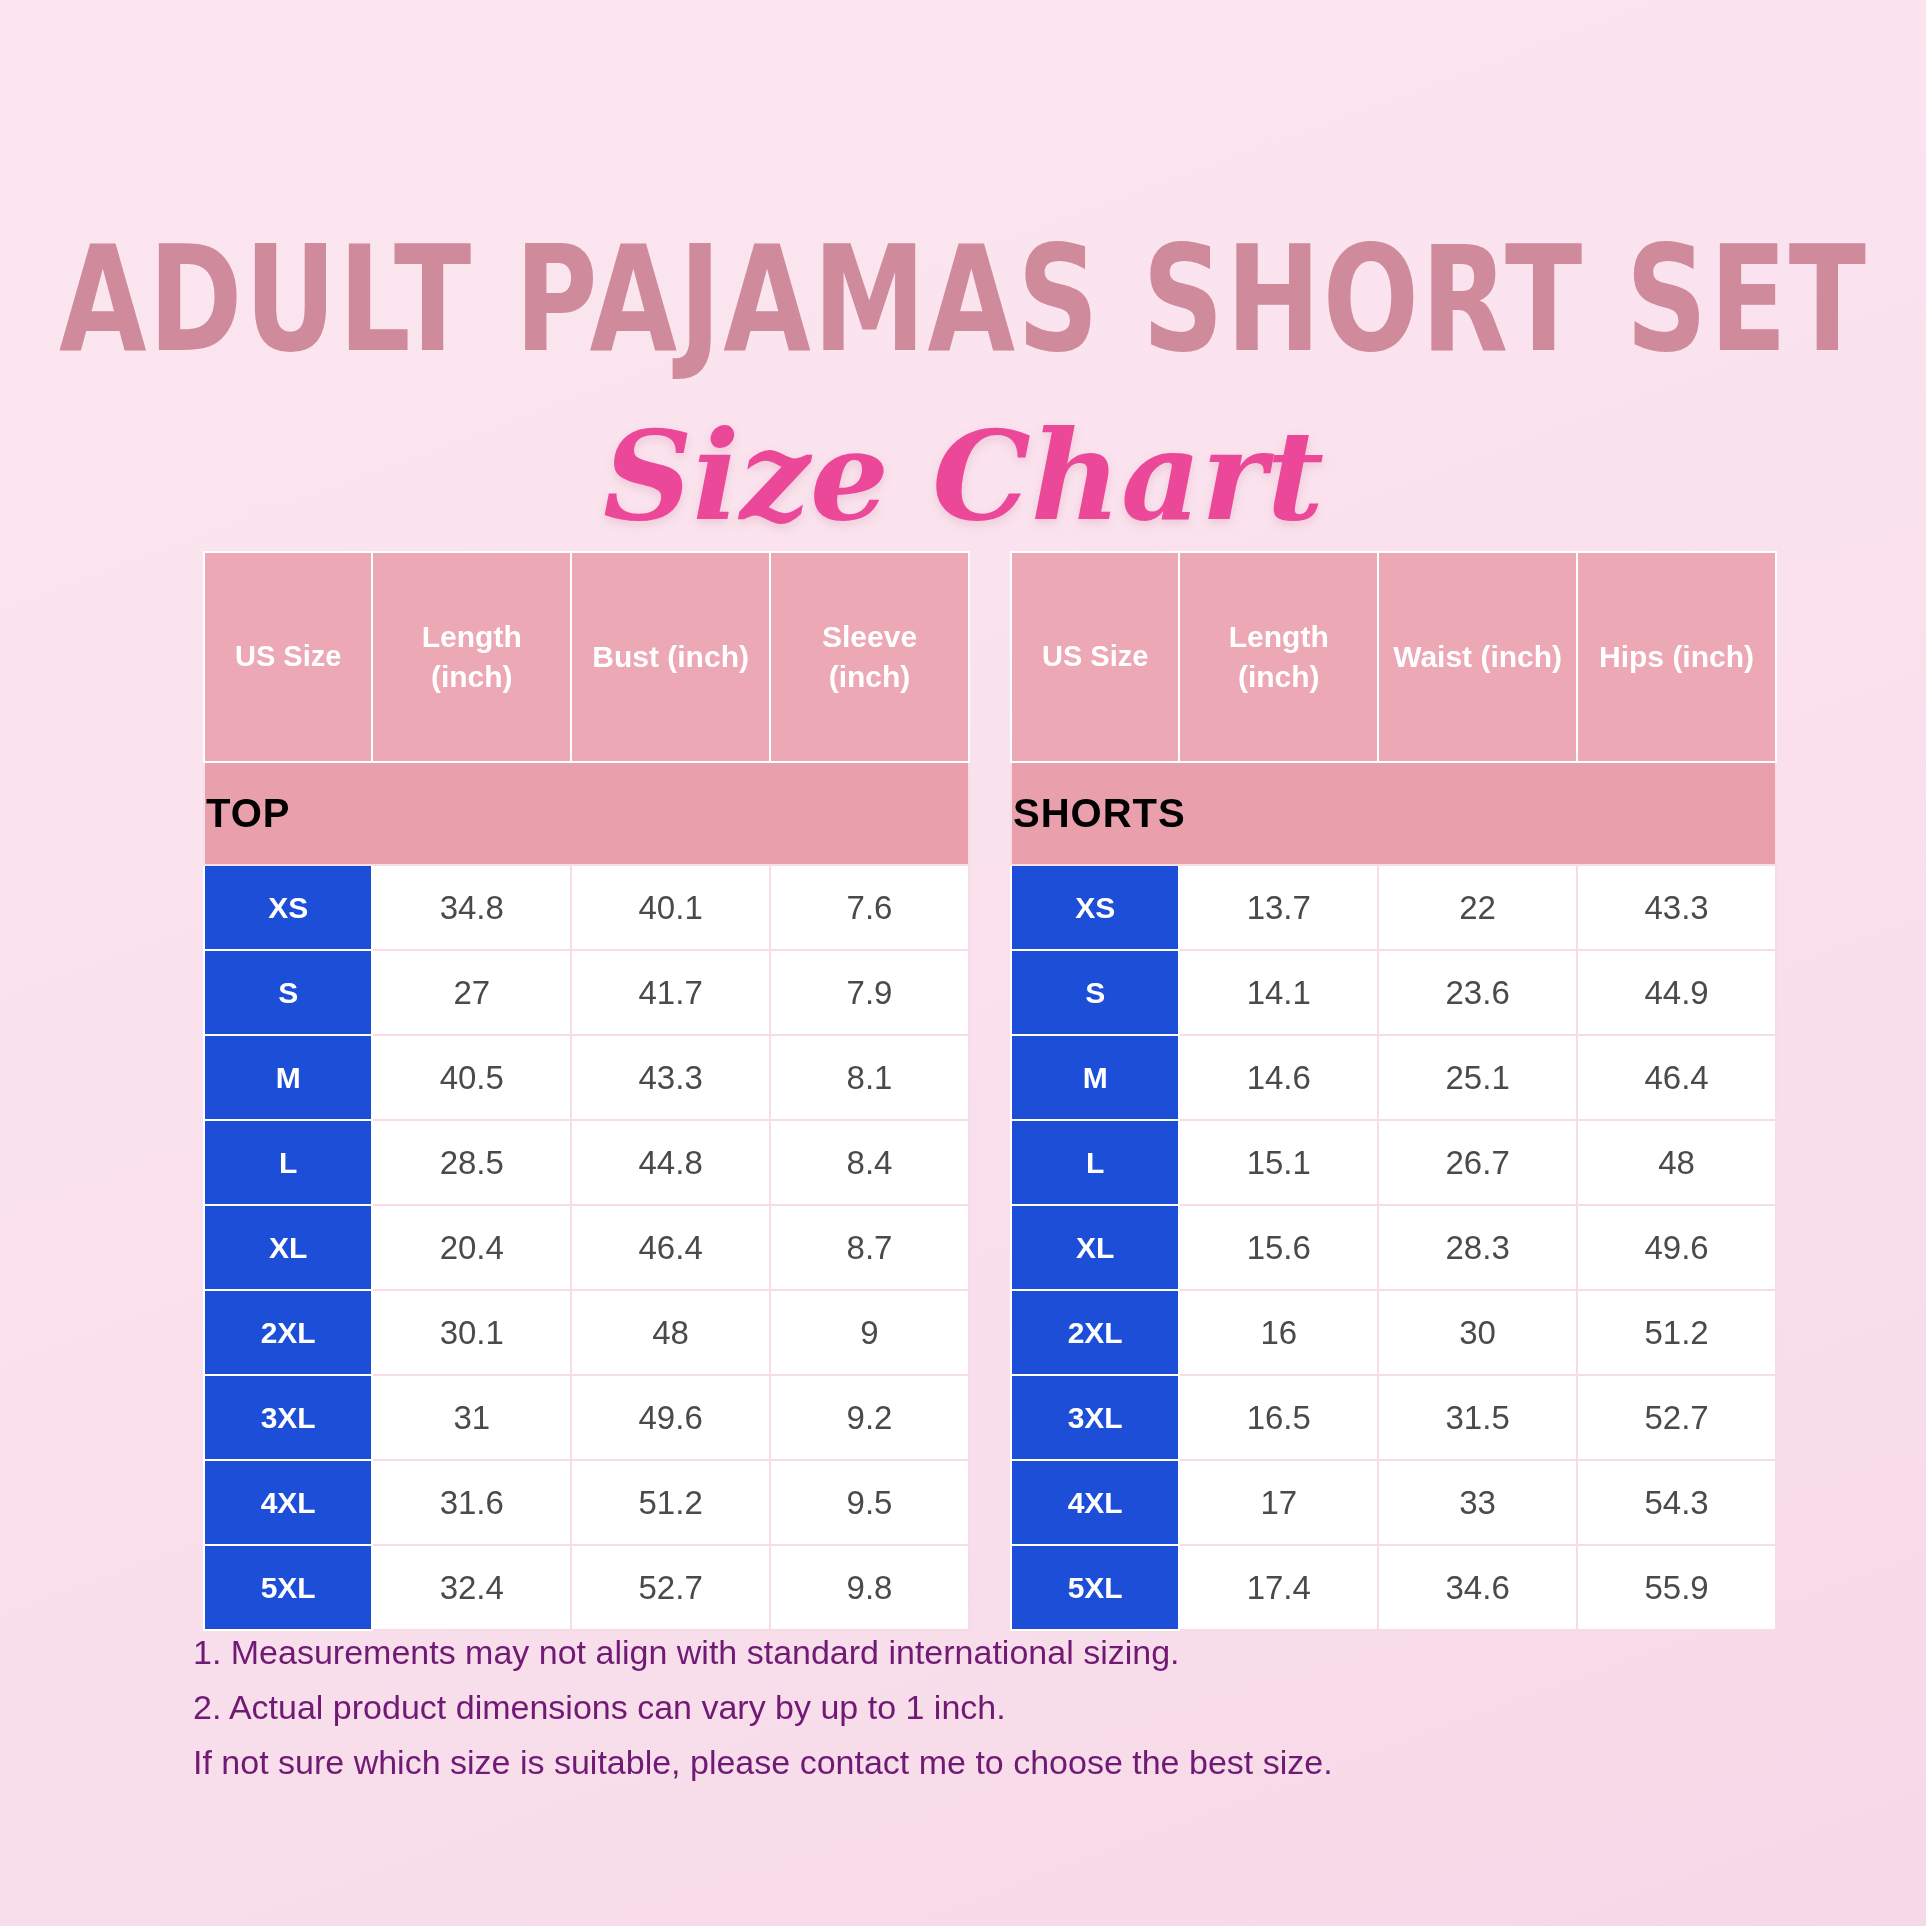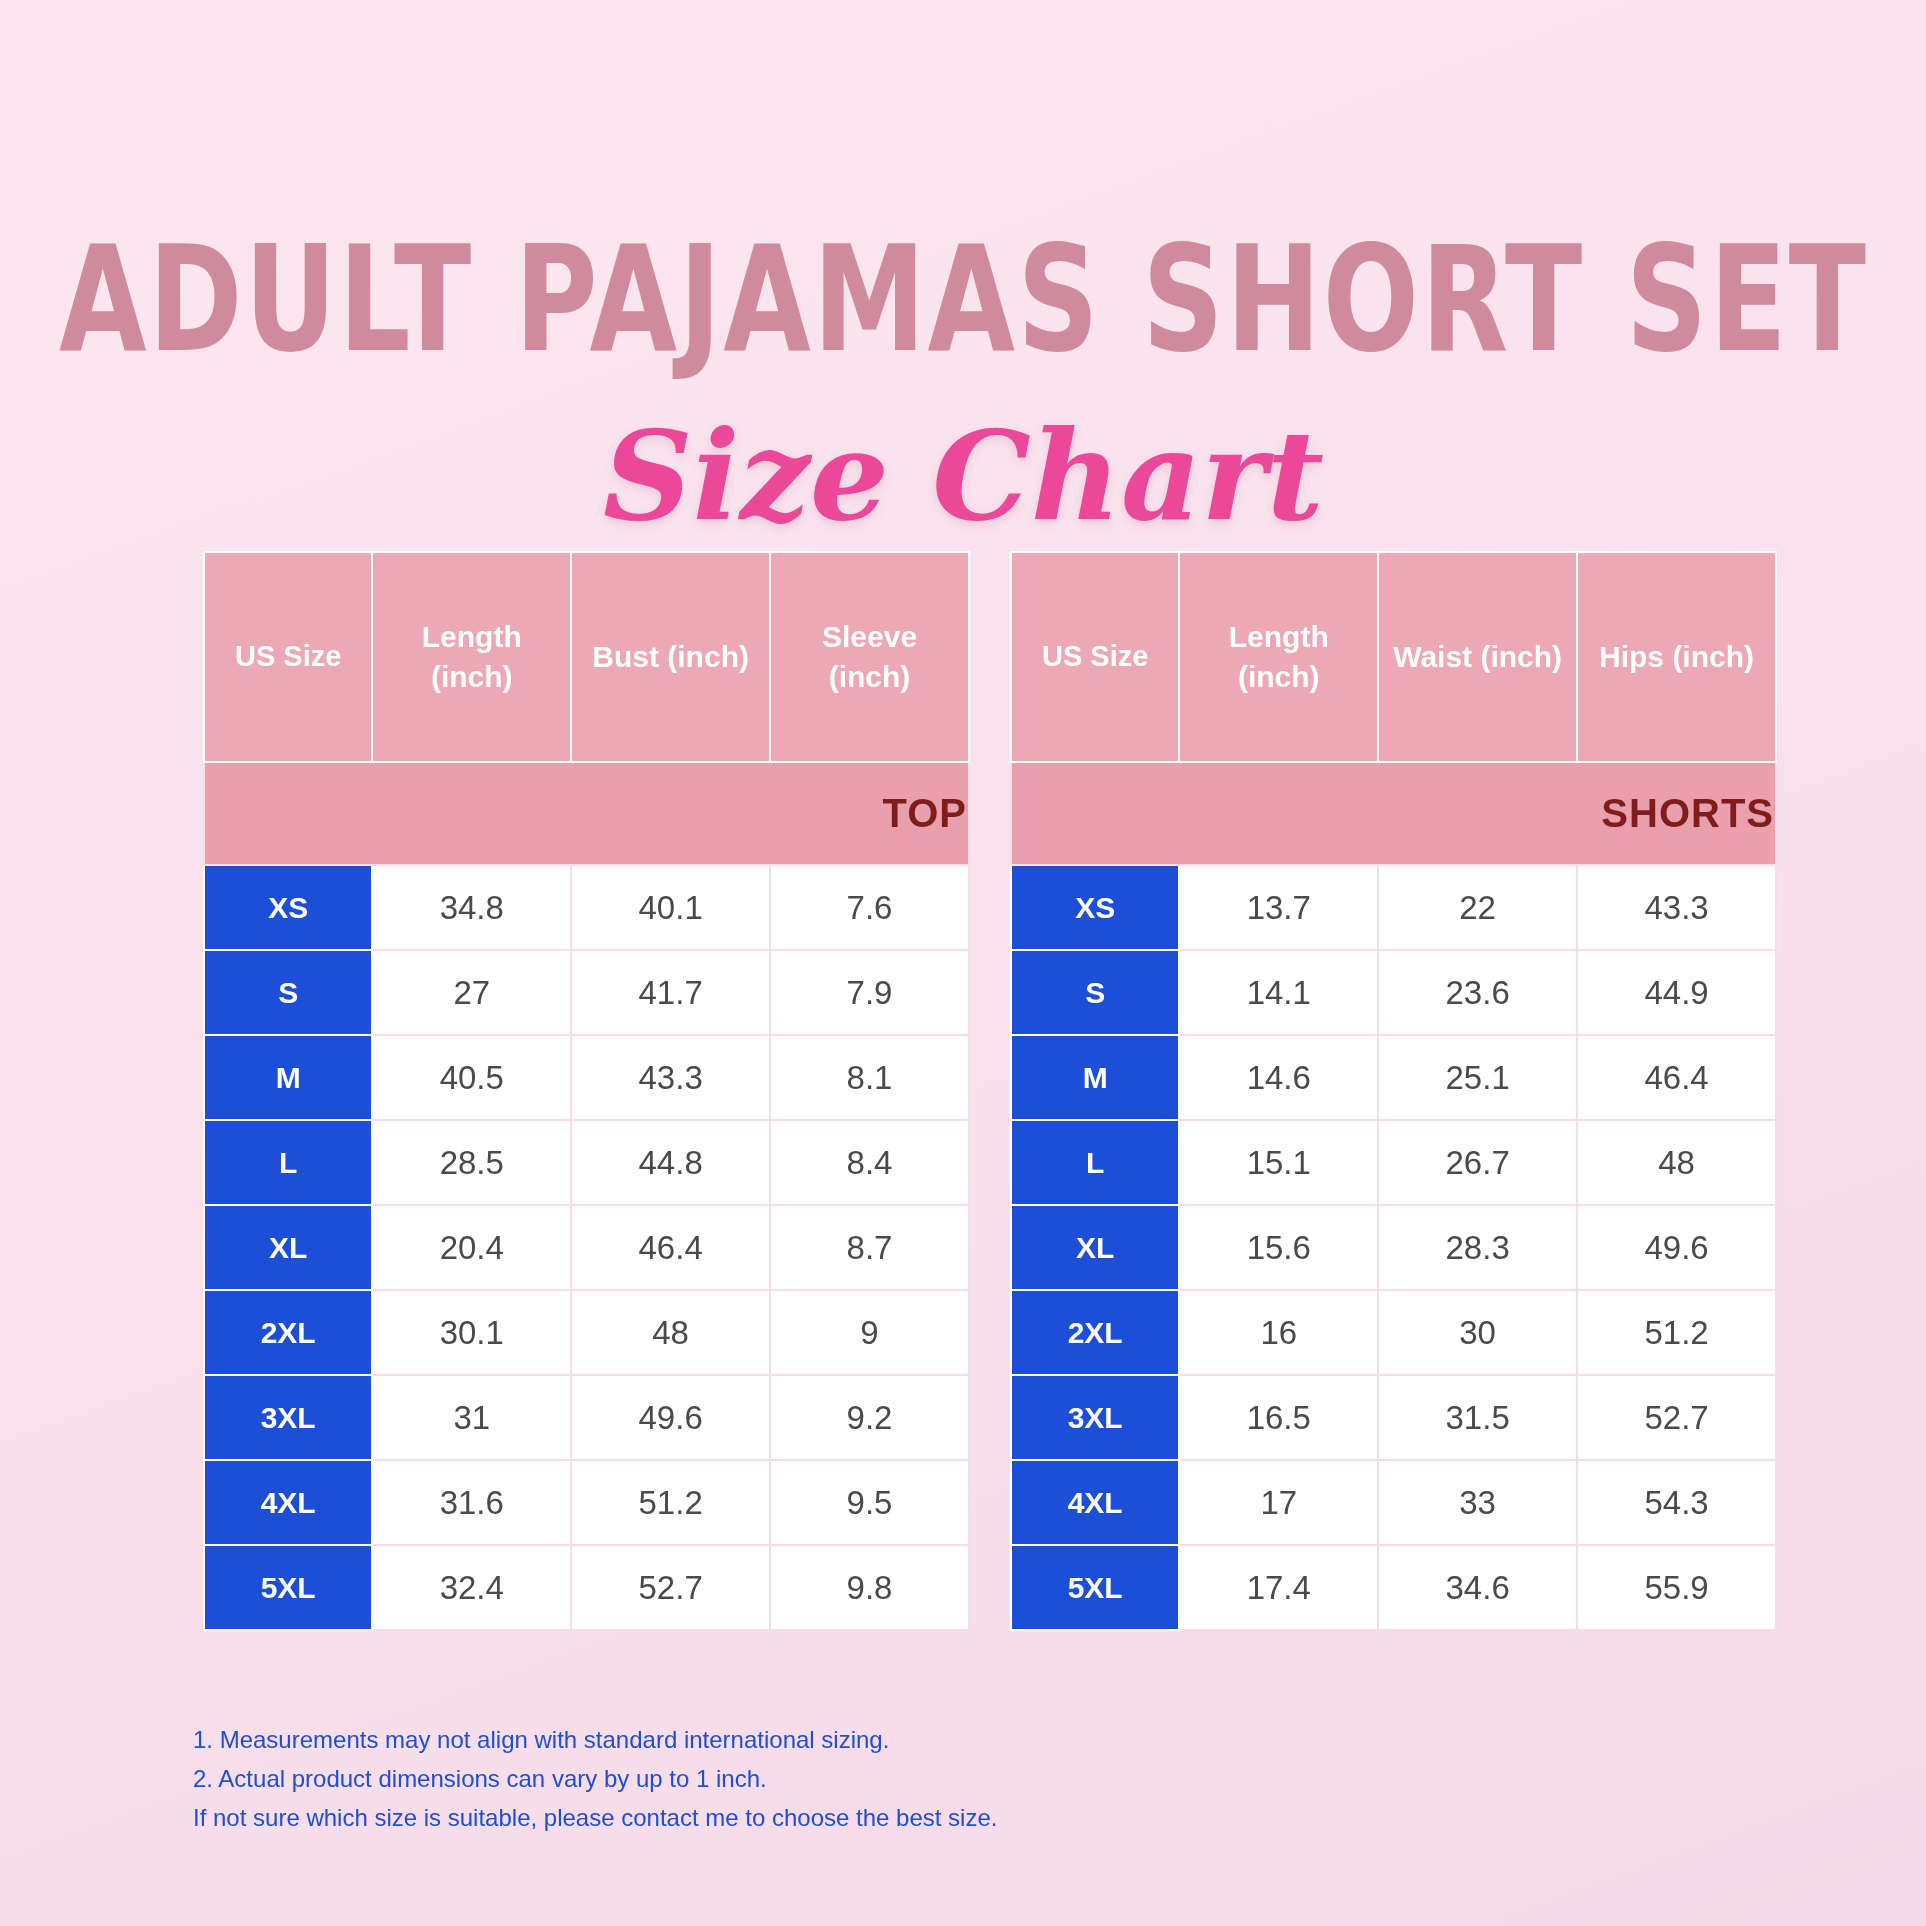--- a/index.html
+++ b/index.html
@@ -63,24 +63,24 @@
     gap: 40px;
   }
   .table-wrap { flex: 1 1 0; }
   table {
     width: 100%;
     border-collapse: collapse;
     table-layout: fixed;
   }
   .table-title td {
     background: #eaa0ac;
-    color: #7f1d1d;
+    color: #000000;
     font-size: 40px;
     font-weight: bold;
-    text-align: right;
+    text-align: left;
     letter-spacing: 1px;
     height: 103px;
     border: 2px solid #f7dfe8;
   }
   thead.head-row th {
     background: #eca8b4;
     color: #ffffff;
     font-size: 30px;
     font-weight: bold;
     text-align: center;
@@ -104,25 +104,25 @@
     font-weight: bold;
     font-size: 30px;
     border: 2px solid #ffffff;
   }
   col.c-size { width: 22%; }
   col.c-data { width: 26%; }
 
   
   .notes {
     position: absolute;
-    top: 1689px;
+    top: 1593px;
     left: 193px;
     width: 1584px;
-    color: #1d4ed8;
-    font-size: 24px;
+    color: #701a75;
+    font-size: 34px;
     line-height: 1.62;
   }
   .notes div { white-space: nowrap; }
 </style>
 </head>
 <body>
 
 <div class="page">
 
   <div class="title-block">

